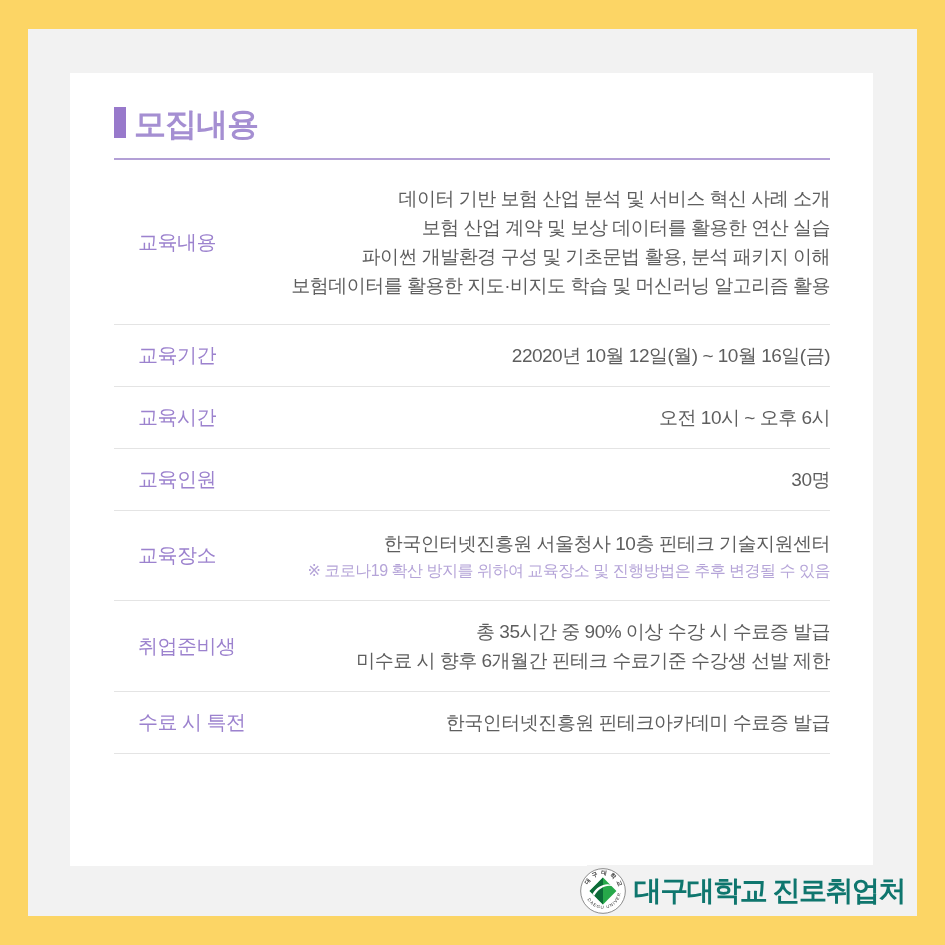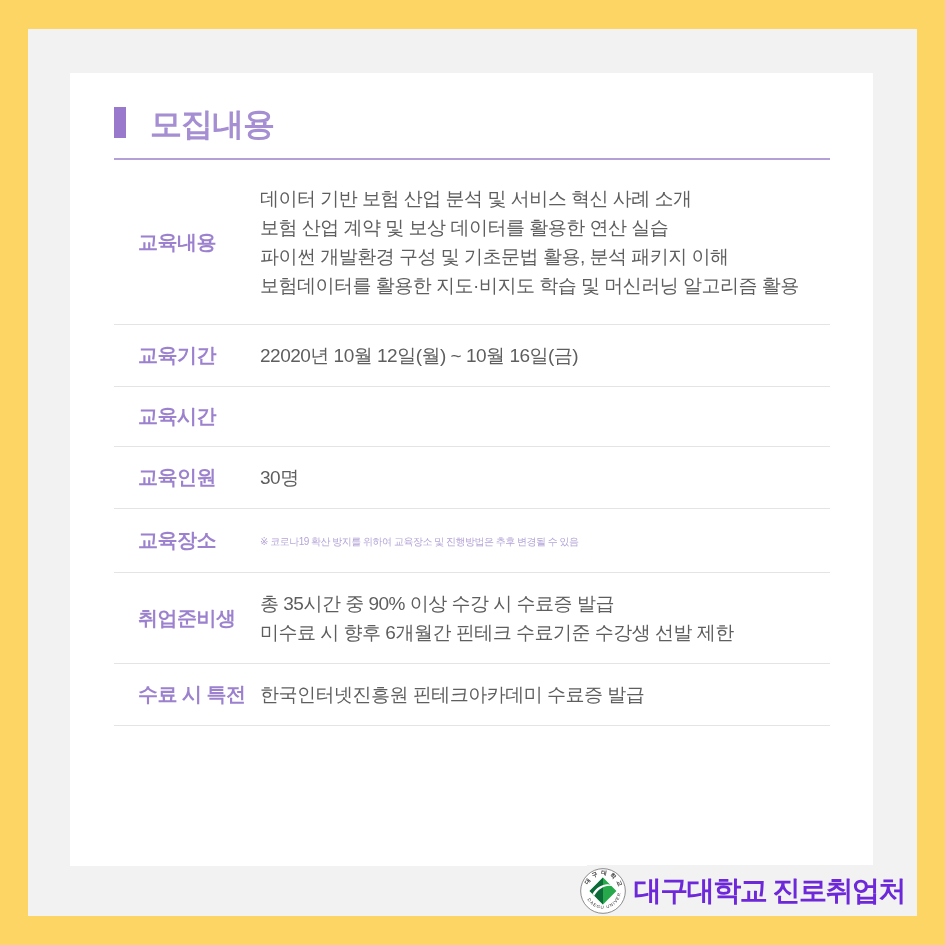--- a/index.html
+++ b/index.html
@@ -11,48 +11,48 @@
   .frame{position:absolute;inset:0;background:#FCD565;}
   .panel{
     position:absolute;left:28px;top:29px;width:889px;height:887px;
     background:#F2F2F2;
   }
   .card{
     position:absolute;left:42px;top:44px;width:803px;height:793px;
     background:#FFFFFF;box-sizing:border-box;
     padding:32px 43px 0 44px;
   }
-  .title-row{display:flex;align-items:flex-start;gap:24px;margin-top:2px;}
+  .title-row{display:flex;align-items:flex-start;gap:8px;margin-top:2px;}
   .title-bar{display:inline-block;width:12px;height:31px;background:#9879CB;}
   h1.page-title{
     margin:0;font-size:32px;font-weight:bold;color:#A58FD2;
     letter-spacing:-1px;line-height:1.1;
   }
   .title-underline{height:2px;background:#B3A0D6;margin-top:16px;}
   .table{width:100%;}
   .row{
     display:flex;align-items:center;
     border-bottom:1px solid #E4E4E4;
   }
   .row-label{
     width:122px;margin-left:24px;flex-shrink:0;
-    font-size:20px;font-weight:bold;color:#9C82CE;letter-spacing:-0.5px;
+    font-size:20px;font-weight:normal;color:#9C82CE;letter-spacing:-0.5px;
   }
-  .row-content{flex:1;color:#5E5E5E;font-size:19px;line-height:29px;letter-spacing:-0.5px;}
-  .row-note{font-size:10px;line-height:22px;color:#B5A4D8;margin-top:2px;letter-spacing:-0.5px;}
+  .row-content{flex:1;color:#5E5E5E;font-size:19px;line-height:29px;letter-spacing:-0.5px;text-align:right;}
+  .row-note{font-size:16px;line-height:22px;color:#B5A4D8;margin-top:2px;letter-spacing:-0.5px;}
   .pad-lg{padding:24px 0;}
   .pad-sm{padding:16px 0;}
   .pad-md{padding:18px 0;}
   .footer{
     position:absolute;right:0;bottom:0;height:51px;width:330px;
     background:#F2F2F2;display:flex;align-items:center;justify-content:flex-end;
     gap:8px;padding-right:12px;box-sizing:border-box;
   }
   .footer-org{
-    font-size:28px;font-weight:bold;color:#6d28d9;letter-spacing:-1.5px;white-space:nowrap;
+    font-size:28px;font-weight:bold;color:#0f766e;letter-spacing:-1.5px;white-space:nowrap;
   }
   .seal{flex-shrink:0;display:block;}
 </style>
 </head>
 <body>
 
 <div class="frame">
   <div class="panel">
 
     <div class="card">
@@ -72,30 +72,34 @@
             </div>
           </div>
           <div class="row pad-sm">
             <div class="row-label">교육기간</div>
             <div class="row-content">
               <div>22020년 10월 12일(월) ~ 10월 16일(금)</div>
             </div>
           </div>
           <div class="row pad-sm">
             <div class="row-label">교육시간</div>
+            <div class="row-content">
+              <div>오전 10시 ~ 오후 6시</div>
+            </div>
           </div>
           <div class="row pad-sm">
             <div class="row-label">교육인원</div>
             <div class="row-content">
               <div>30명</div>
             </div>
           </div>
           <div class="row pad-md">
             <div class="row-label">교육장소</div>
             <div class="row-content">
+              <div>한국인터넷진흥원 서울청사 10층 핀테크 기술지원센터</div>
               <div class="row-note">※ 코로나19 확산 방지를 위하여 교육장소 및 진행방법은 추후 변경될 수 있음</div>
             </div>
           </div>
           <div class="row pad-sm">
             <div class="row-label">취업준비생</div>
             <div class="row-content">
               <div>총 35시간 중 90% 이상 수강 시 수료증 발급</div>
               <div>미수료 시 향후 6개월간 핀테크 수료기준 수강생 선발 제한</div>
             </div>
           </div>

